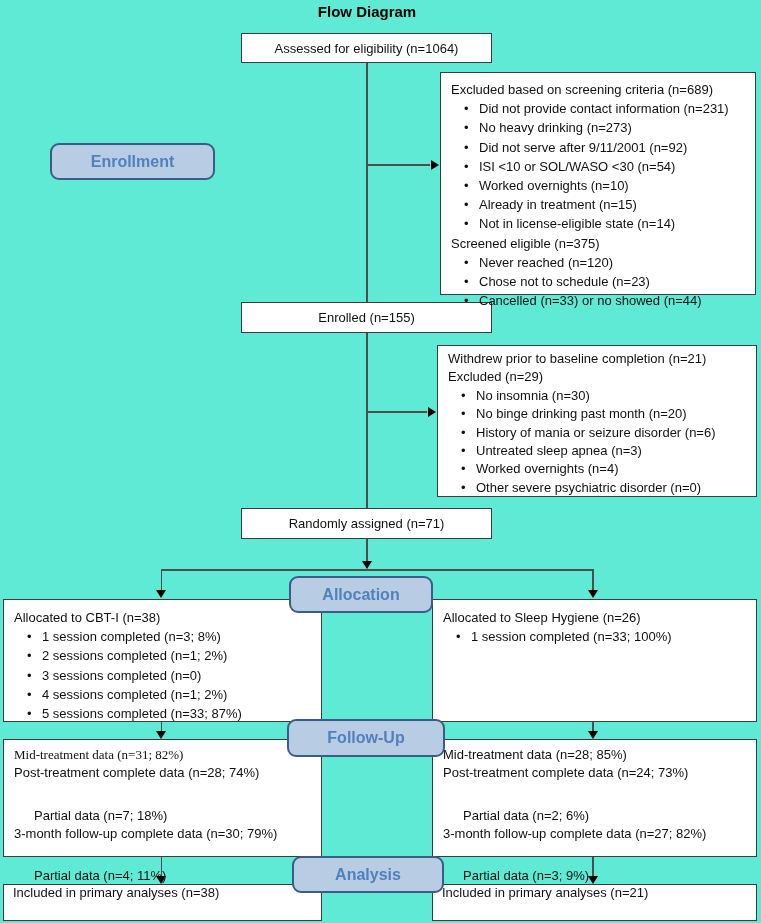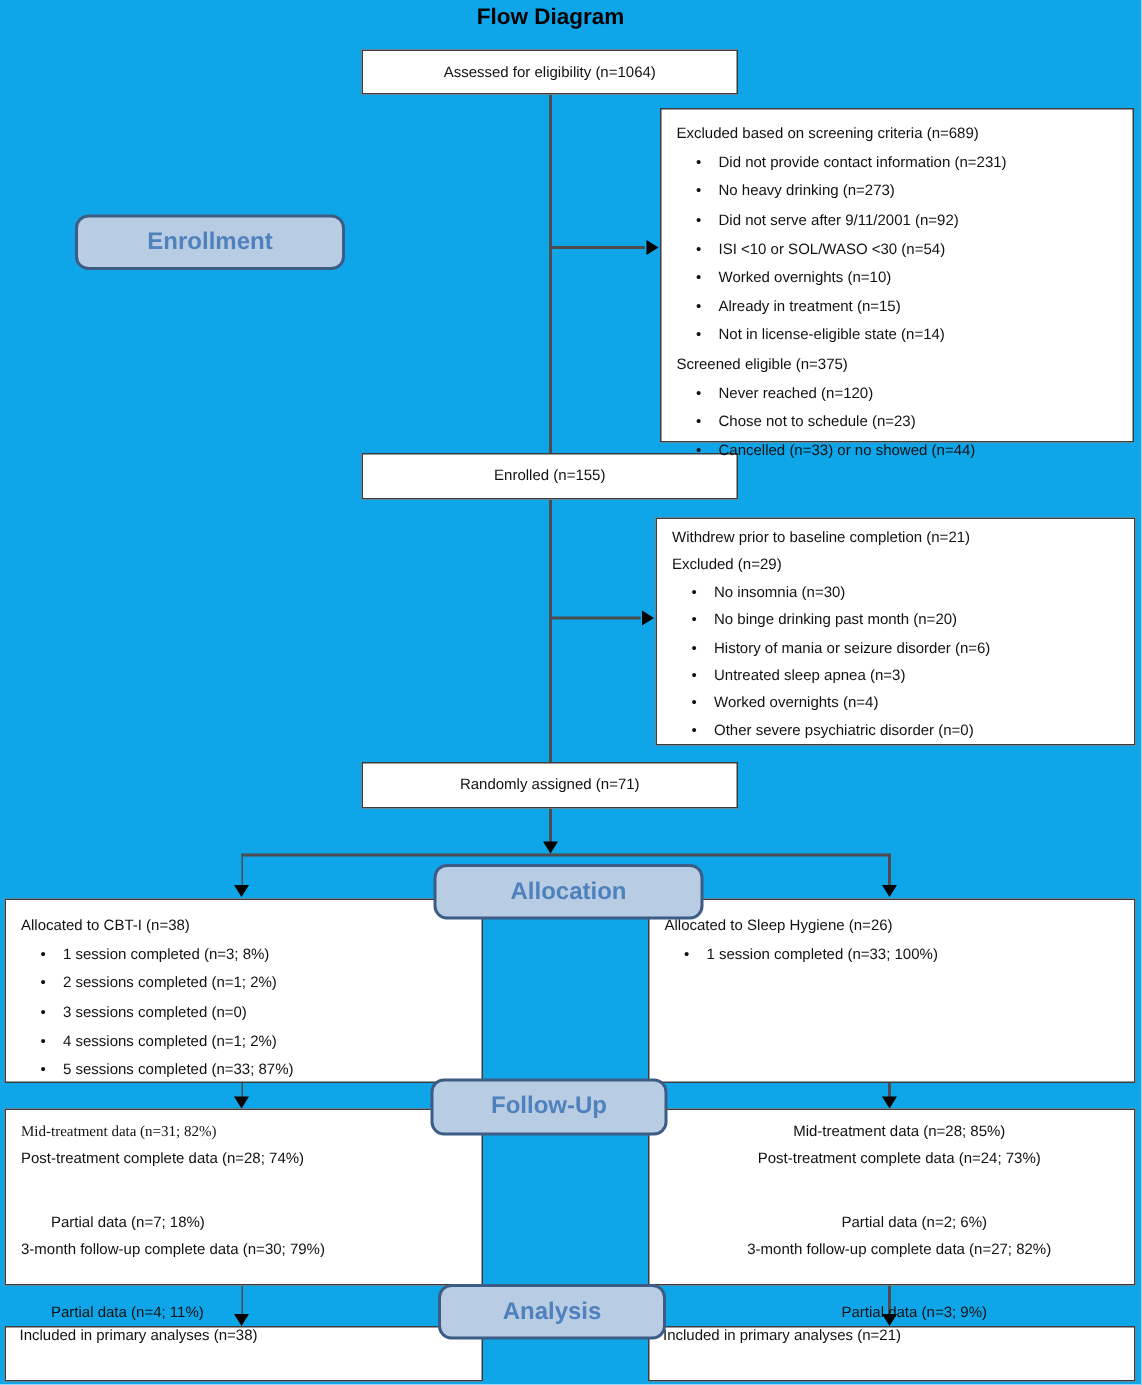--- a/index.html
+++ b/index.html
@@ -1,21 +1,21 @@
 <!DOCTYPE html>
 <html><head>
 <meta charset="utf-8">
 <style>
   html,body{margin:0;padding:0;background:#fff;}
-  .canvas{position:relative;width:761px;height:923px;background:#0ea5e9;
+  .canvas{position:relative;width:761px;height:923px;background:#5eead4;
           font-family:"Liberation Sans",sans-serif;color:#111;overflow:hidden;}
   .title{position:absolute;left:0;top:3px;width:734px;text-align:center;
          font-size:15px;font-weight:bold;color:#000;}
   .box{position:absolute;background:#fff;border:1.5px solid #3c3c3c;
-       box-sizing:border-box;font-size:10px;color:#111;z-index:3;}
+       box-sizing:border-box;font-size:13px;color:#111;z-index:3;}
   .center{display:flex;align-items:center;justify-content:center;text-align:center;}
   .leftpad{display:flex;align-items:flex-start;padding-left:9px;}
   .list{padding-top:6px;}
   .line{line-height:19.2px;padding-left:10px;white-space:nowrap;}
   .bullet{position:relative;padding-left:38px;}
   .bullet::before{content:"\2022";position:absolute;left:23px;}
   .indent{padding-left:30px;margin-top:24px;}
   .label{position:absolute;background:#b8cce4;border:2px solid #3d5c85;border-radius:9px;
          color:#4f81bd;font-weight:bold;font-size:16px;z-index:6;box-sizing:border-box;
          display:flex;align-items:center;justify-content:center;}
@@ -65,24 +65,24 @@
   </div>
 
   <div class="box center" style="left:241px;top:302px;width:251px;height:31px;">
     <span>Enrolled (n=155)</span>
   </div>
 
   <div class="box center" style="left:241px;top:508px;width:251px;height:31px;">
     <span>Randomly assigned (n=71)</span>
   </div>
 
-  <div class="label" style="left:50px;top:143px;width:180px;height:37px;text-align:right;">
+  <div class="label" style="left:50px;top:143px;width:165px;height:37px;text-align:right;">
     <span>Enrollment</span>
   </div>
-  <div class="label" style="left:289px;top:576px;width:180px;height:37px;">
+  <div class="label" style="left:289px;top:576px;width:144px;height:37px;">
     <span>Allocation</span>
   </div>
   <div class="label" style="left:287px;top:719px;width:158px;height:38px;">
     <span>Follow-Up</span>
   </div>
   <div class="label" style="left:292px;top:856px;width:152px;height:37px;">
     <span>Analysis</span>
   </div>
 
   <div class="box list" style="left:440px;top:72px;width:316px;height:223px;padding-top:7px;">
@@ -127,21 +127,21 @@
 
   <div class="box list" style="left:3px;top:739px;width:319px;height:118px;padding-top:6px;">
     <div class="line" style="line-height:18.3px;font-family:Liberation Serif, serif;">Mid-treatment data (n=31; 82%)</div>
     <div class="line" style="line-height:18.3px;">Post-treatment complete data (n=28; 74%)</div>
     <div class="line indent" style="line-height:18.3px;">Partial data (n=7; 18%)</div>
     <div class="line" style="line-height:18.3px;">3-month follow-up complete data (n=30; 79%)</div>
     <div class="line indent" style="line-height:18.3px;">Partial data (n=4; 11%)</div>
     <div class="line" style="line-height:18.3px;">No follow-up data (n=2; 5%)</div>
   </div>
 
-  <div class="box list" style="left:432px;top:739px;width:325px;height:118px;padding-top:6px;text-align:center;">
+  <div class="box list" style="left:432px;top:739px;width:325px;height:118px;padding-top:6px;">
     <div class="line" style="line-height:18.3px;">Mid-treatment data (n=28; 85%)</div>
     <div class="line" style="line-height:18.3px;">Post-treatment complete data (n=24; 73%)</div>
     <div class="line indent" style="line-height:18.3px;">Partial data (n=2; 6%)</div>
     <div class="line" style="line-height:18.3px;">3-month follow-up complete data (n=27; 82%)</div>
     <div class="line indent" style="line-height:18.3px;">Partial data (n=3; 9%)</div>
     <div class="line" style="line-height:18.3px;">No follow-up data (n=3; 9%)</div>
   </div>
 
   <div class="box leftpad" style="left:3px;top:884px;width:319px;height:37px;">
     <span>Included in primary analyses (n=38)</span>

